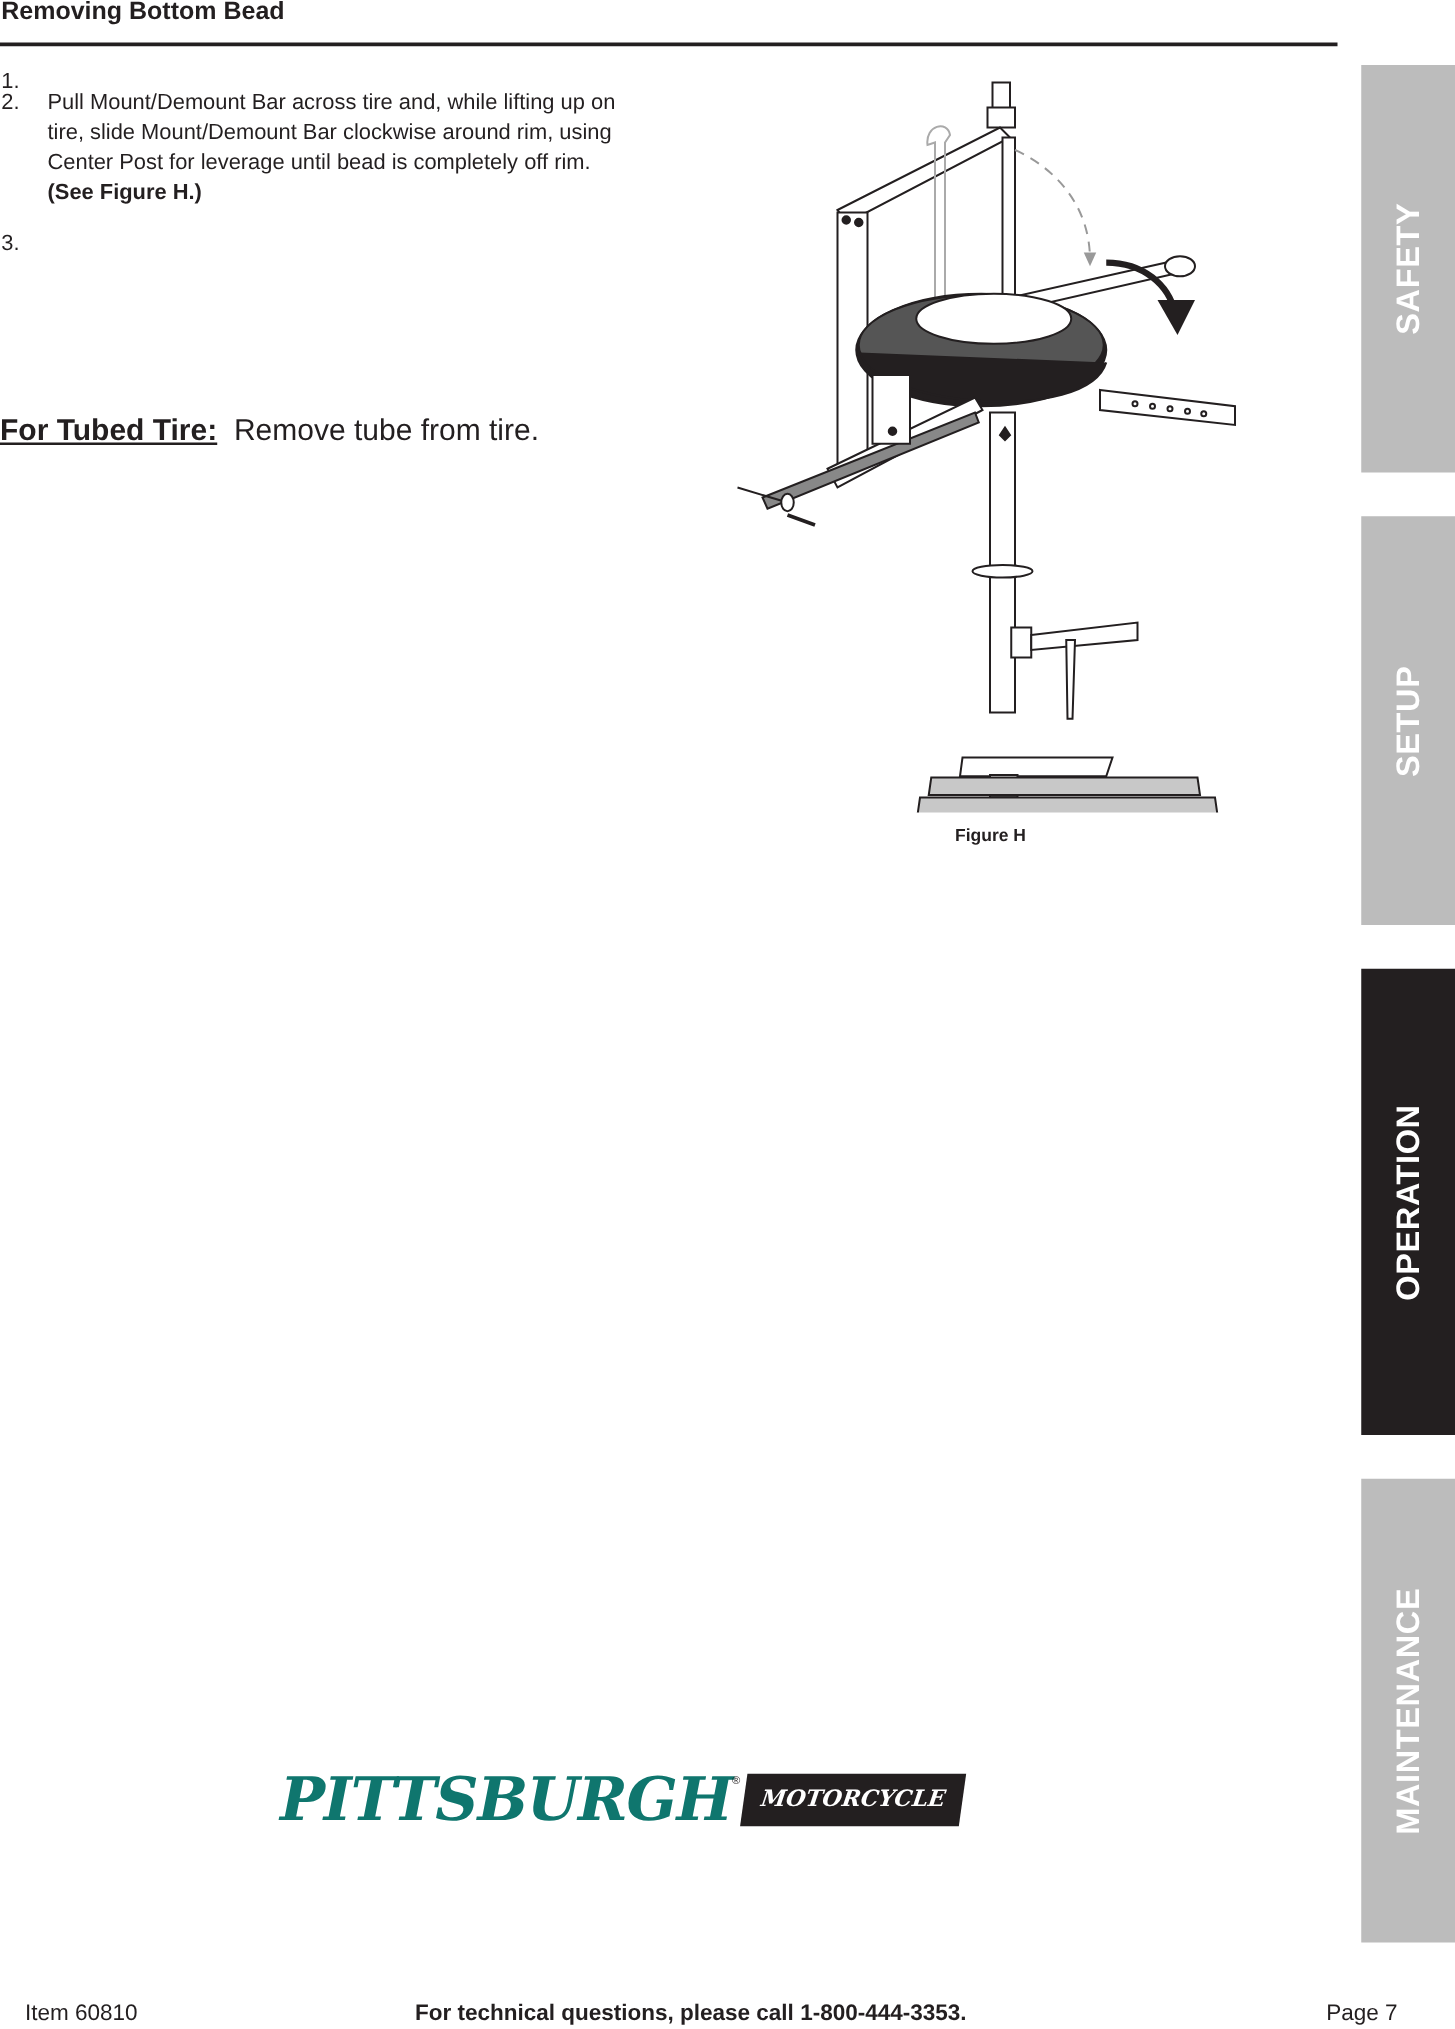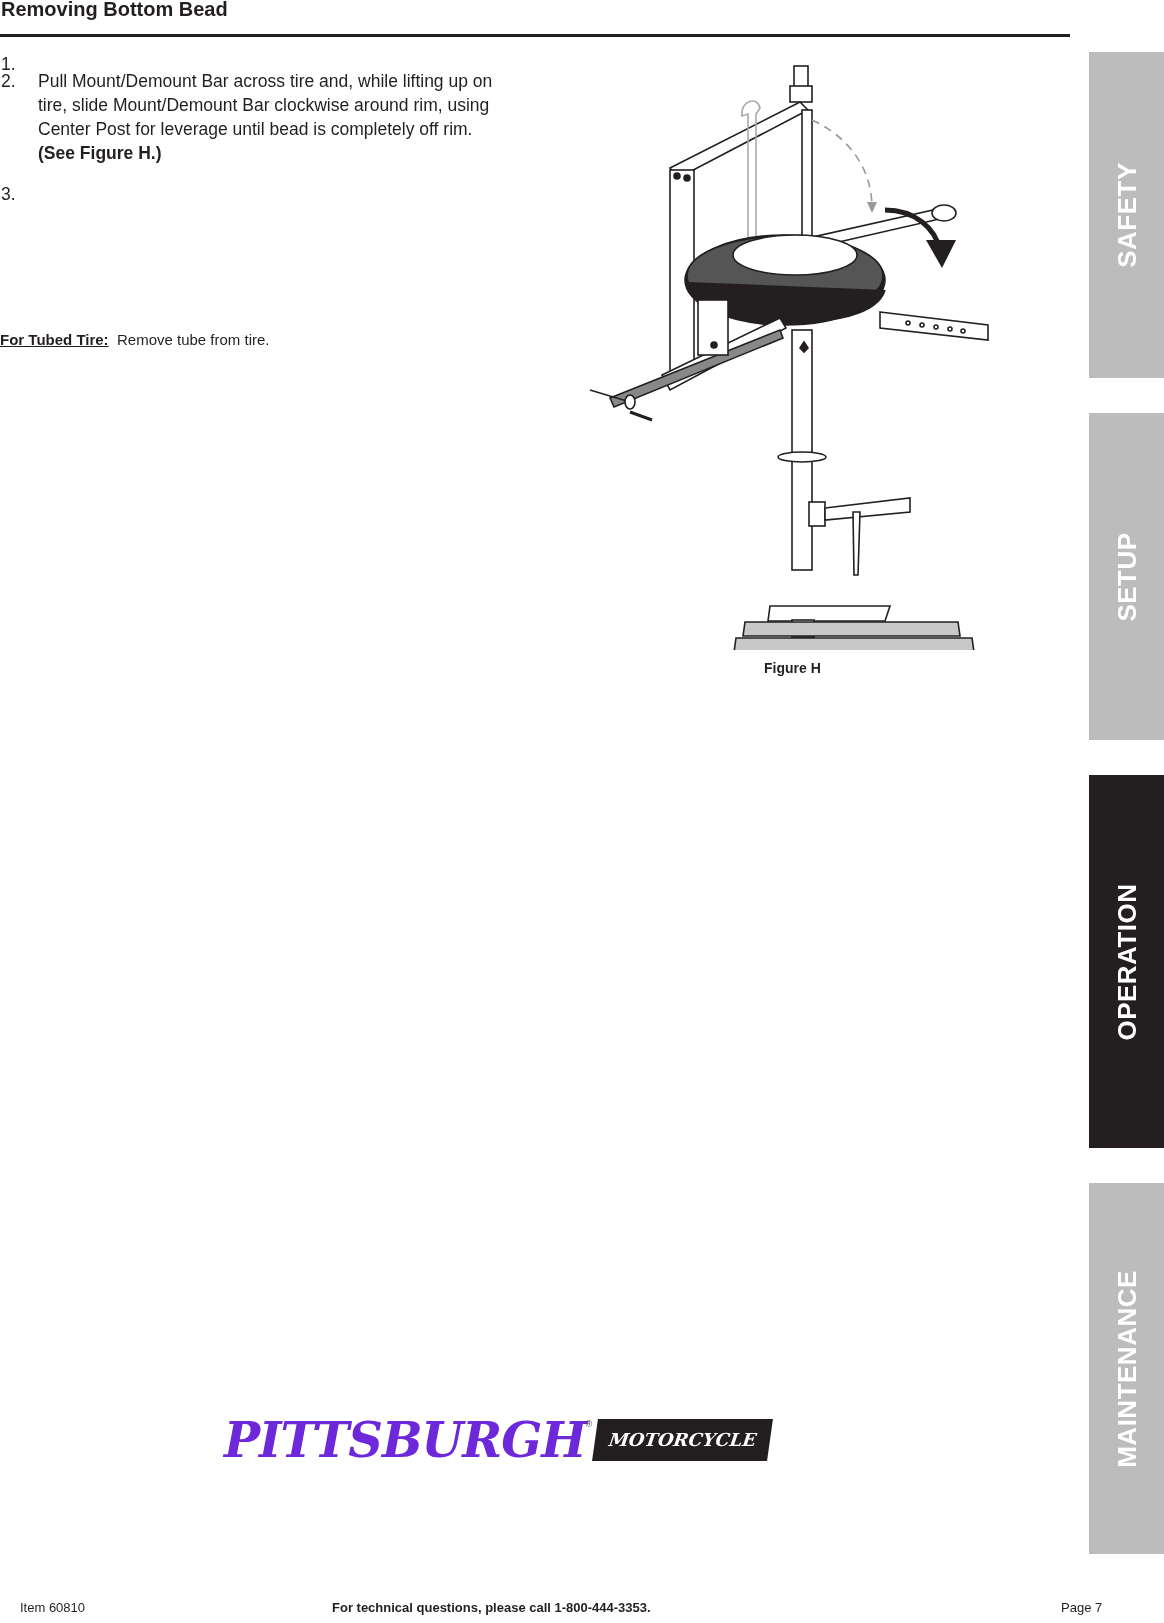--- a/index.html
+++ b/index.html
@@ -4,35 +4,35 @@
 <style>
   html, body { margin:0; padding:0; background:#fff; }
   body { width:1164px; height:1623px; position:relative; overflow:hidden;
          font-family:"Liberation Sans", sans-serif; color:#231f20; }
   .title { position:absolute; left:1px; top:-2px; font-size:20px; font-weight:bold; }
   .rule { position:absolute; left:0; top:34px; width:1070px; height:3px; background:#231f20; }
   .steps { position:absolute; left:0; top:52px; width:530px; font-size:17.5px; line-height:24px; }
   .step { position:relative; padding-left:38px; margin-bottom:17px; }
   .step .num { position:absolute; left:1px; top:0; }
   .step b { font-weight:bold; }
-  .tubed { position:absolute; left:0; top:331px; font-size:15px; }
+  .tubed { position:absolute; left:0; top:331px; font-size:24px; }
   .tubed .lbl { font-weight:bold; text-decoration:underline; }
   .figure { position:absolute; left:580px; top:50px; width:420px; height:600px; }
   .fig-caption { position:absolute; left:764px; top:660px; font-size:14px; font-weight:bold; }
   .tab { position:absolute; left:1089px; width:75px; background:#bcbcbc; }
   .tab.active { background:#231f20; }
   .tab span { position:absolute; left:50%; top:50%; transform:translate(-50%,-50%) rotate(-90deg);
               color:#fff; font-weight:bold; font-size:26px; white-space:nowrap; letter-spacing:0.5px; }
   .logo { position:absolute; left:224px; top:1415px; height:50px; display:flex; align-items:center; }
   .logo .brand { font-family:"DejaVu Serif", serif; font-weight:bold; font-style:italic; font-size:48px;
-                 letter-spacing:-1px; color:#6d28d9; line-height:50px; }
+                 letter-spacing:-1px; color:#0f766e; line-height:50px; }
   .logo .reg { font-size:9px; align-self:flex-start; margin-top:4px; margin-right:3px; }
   .logo .moto { background:#231f20; color:#fff; font-family:"DejaVu Serif", serif; font-style:italic;
                 font-weight:bold; font-size:18px; padding:9px 14px 9px 14px; transform:skewX(-8deg); height:24px; line-height:24px; }
-  .footer { position:absolute; top:1600px; font-size:13px; }
+  .footer { position:absolute; top:1600px; font-size:18px; }
   .footer.left { left:20px; }
   .footer.center { left:288px; font-weight:bold;margin-left:44px; }
   .footer.right { left:1061px; }
 </style>
 </head>
 <body>
 
 <div class="title">Removing Bottom Bead</div>
 <div class="rule"></div>
 

